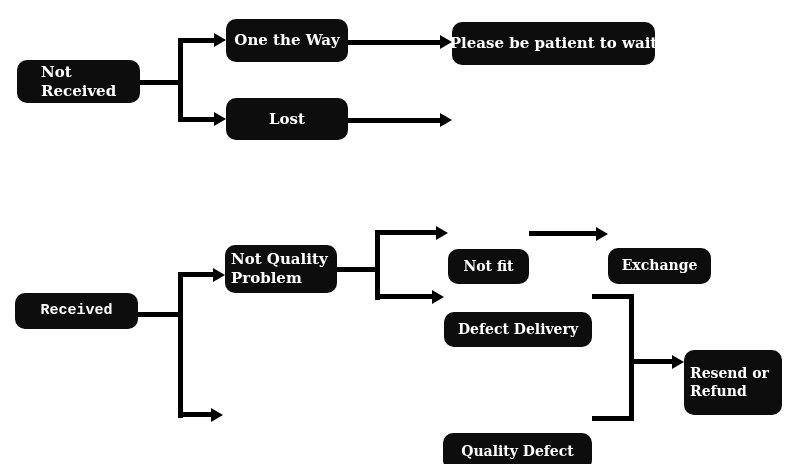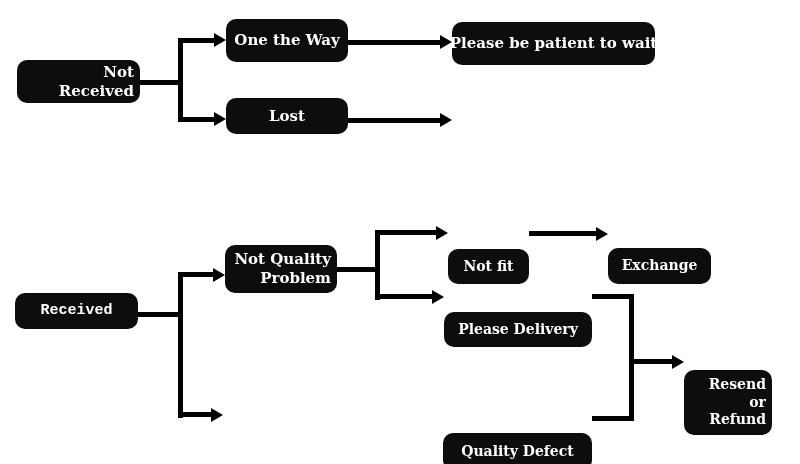--- a/index.html
+++ b/index.html
@@ -13,21 +13,21 @@
     overflow: hidden;
   }
   .node {
     position: absolute;
     background: var(--node-bg, #0d0d0d);
     color: var(--node-text, #ffffff);
     border-radius: 10px;
     display: flex;
     align-items: center;
     justify-content: center;
-    text-align: right;
+    text-align: left;
     font-weight: bold;
     font-size: 15px;
     line-height: 1.25;
     box-sizing: border-box;
     padding: 2px 6px;
   }
   .node.small { font-size: 14px; margin-top: 32px; }
   .nowrap { white-space: nowrap; }
   .hline, .vline {
     position: absolute;
@@ -39,21 +39,21 @@
     position: absolute;
     width: 0; height: 0;
     border-top: 7px solid transparent;
     border-bottom: 7px solid transparent;
     border-left: 12px solid var(--line, #000000);
   }
 
   
   #n-not-received   { left: 17px;  top: 60px;  width: 123px; height: 43px; padding-left: 24px; }
   #n-one-the-way    { left: 226px; top: 19px;  width: 122px; height: 43px; }
-  #n-lost           { left: 226px; top: 98px;  width: 122px; height: 36px; }
+  #n-lost           { left: 226px; top: 98px;  width: 122px; height: 42px; }
   #n-please-wait    { left: 452px; top: 22px;  width: 203px; height: 43px; }
   #n-resend-refund  { left: 452px; top: 101px; width: 203px; height: 42px; }
 
   #c1-root-out      { left: 140px; top: 80px;  width: 41px; }
   #c1-branch-v      { left: 178px; top: 38px;  height: 84px; }
   #c1-to-otw        { left: 178px; top: 38px;  width: 37px; }
   #a1-to-otw        { left: 214px; top: 33px; }
   #c1-to-lost       { left: 178px; top: 117px; width: 37px; }
   #a1-to-lost       { left: 214px; top: 112px; }
   #c1-otw-wait      { left: 348px; top: 40px;  width: 93px; }
@@ -62,21 +62,21 @@
   #a1-lost-resend   { left: 440px; top: 113px; }
 
   
   #n-received          { left: 15px;  top: 293px; width: 123px; height: 36px; font-family: Liberation Mono, monospace; }
   #n-not-quality       { left: 225px; top: 245px; width: 112px; height: 48px; }
   #n-quality-problem   { left: 223px; top: 392px; width: 112px; height: 48px; }
   #n-not-fit           { left: 448px; top: 217px; width: 81px;  height: 35px; }
   #n-exchange          { left: 608px; top: 216px; width: 103px; height: 36px; }
   #n-wrong-delivery    { left: 444px; top: 280px; width: 148px; height: 35px; }
   #n-quality-defect    { left: 443px; top: 401px; width: 149px; height: 37px; }
-  #n-resend-or-refund  { left: 684px; top: 338px; width: 88px; height: 65px; }
+  #n-resend-or-refund  { left: 684px; top: 318px; width: 98px; height: 65px; }
 
   #c2-root-out      { left: 138px; top: 312px; width: 43px; }
   #c2-branch-v      { left: 178px; top: 272px; height: 146px; }
   #c2-to-nq         { left: 178px; top: 272px; width: 36px; }
   #a2-to-nq         { left: 213px; top: 268px; }
   #c2-to-qp         { left: 178px; top: 412px; width: 34px; }
   #a2-to-qp         { left: 211px; top: 408px; }
   #c2-nq-out        { left: 337px; top: 267px; width: 43px; }
   #c2-branch2-v     { left: 375px; top: 231px; height: 69px; }
   #c2-to-notfit     { left: 375px; top: 230px; width: 61px; }
@@ -109,21 +109,21 @@
   <div class="arrow-right" id="a1-to-lost"></div>
   <div class="hline" id="c1-otw-wait"></div>
   <div class="arrow-right" id="a1-otw-wait"></div>
   <div class="hline" id="c1-lost-resend"></div>
   <div class="arrow-right" id="a1-lost-resend"></div>
 
   <div class="node" id="n-received">Received</div>
   <div class="node" id="n-not-quality">Not Quality Problem</div>
   <div class="node small" id="n-not-fit">Not fit</div>
   <div class="node small" id="n-exchange">Exchange</div>
-  <div class="node small nowrap" id="n-wrong-delivery">Please Delivery</div>
+  <div class="node small nowrap" id="n-wrong-delivery">Defect Delivery</div>
   <div class="node small nowrap" id="n-quality-defect">Quality Defect</div>
   <div class="node small" id="n-resend-or-refund">Resend or Refund</div>
 
   <div class="hline" id="c2-root-out"></div>
   <div class="vline" id="c2-branch-v"></div>
   <div class="hline" id="c2-to-nq"></div>
   <div class="arrow-right" id="a2-to-nq"></div>
   <div class="hline" id="c2-to-qp"></div>
   <div class="arrow-right" id="a2-to-qp"></div>
   <div class="hline" id="c2-nq-out"></div>

